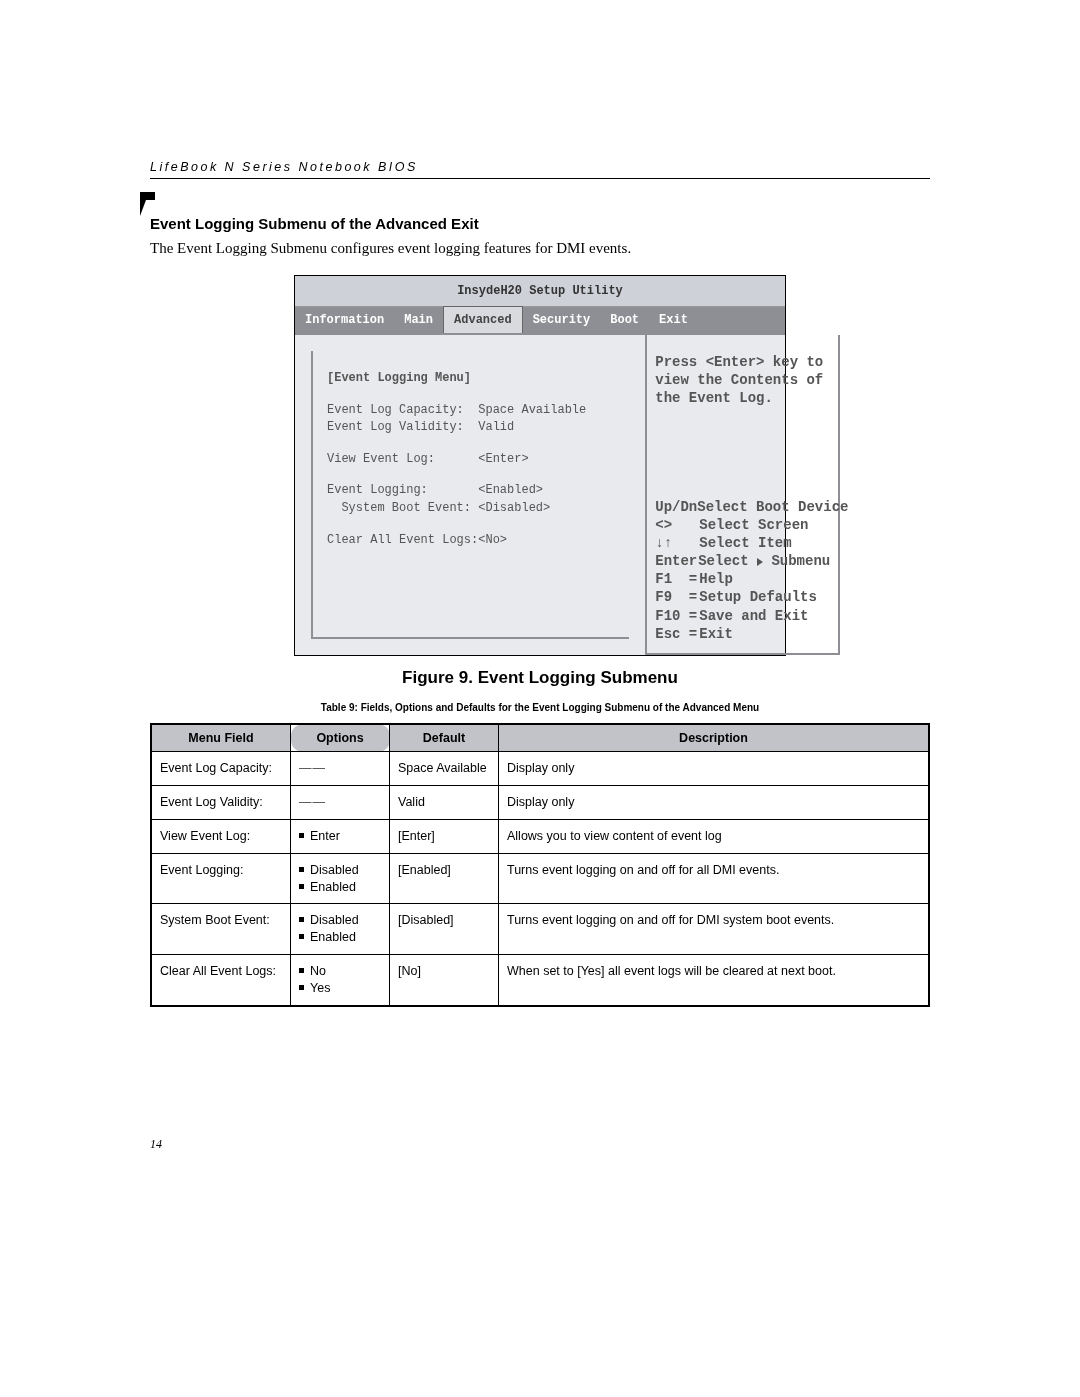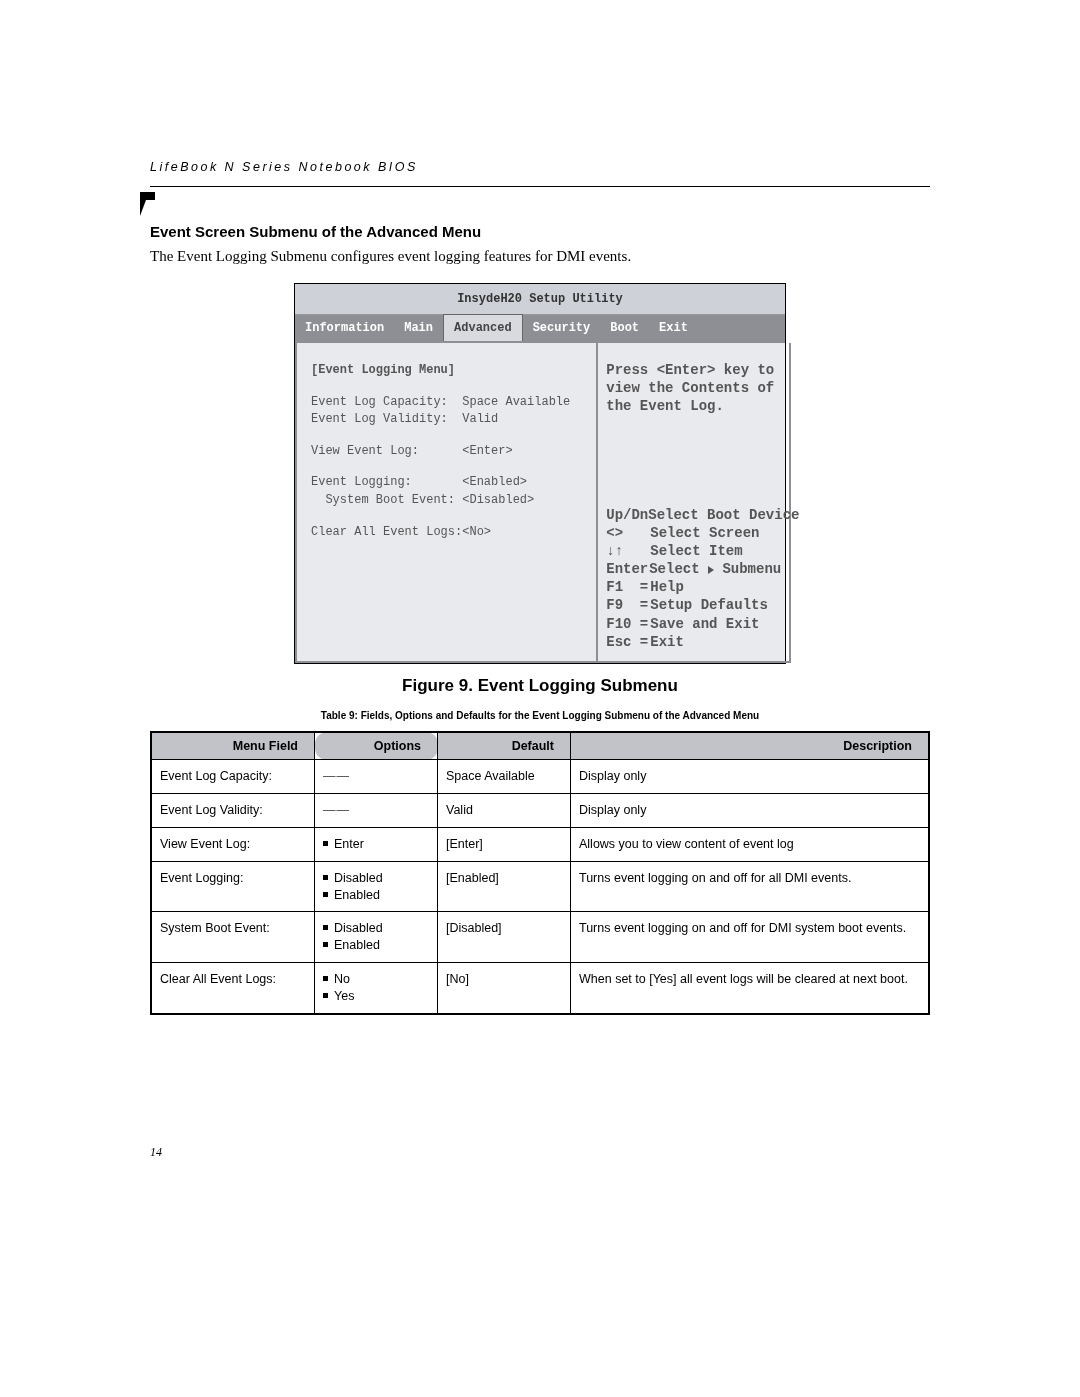--- a/index.html
+++ b/index.html
@@ -12,21 +12,21 @@
   }
   .page {
     padding: 160px 150px 60px 150px;
     position: relative;
   }
   .running-head {
     font-style: italic;
     font-size: 12.5px;
     letter-spacing: 2.5px;
     border-bottom: 1px solid #000;
-    padding-bottom: 12px;
+    padding-bottom: 4px;
     margin-bottom: 6px;
     font-family: Arial, Helvetica, sans-serif;
   }
   .marker {
     position: absolute;
     left: 140px;
     top: 192px;
     width: 0;
     height: 0;
     border-left: 6px solid transparent;
@@ -93,25 +93,25 @@
     border-bottom: none;
     margin-top: -1px;
   }
   .bios-body {
     display: flex;
     min-height: 320px;
     border-top: 2px solid #8d8f94;
   }
   .bios-left {
     flex: 1;
-    padding: 20px 14px 10px 14px;
+    padding: 20px 31px 10px 14px;
     border: 2px solid #8d8f94;
     border-top: none;
     border-right: none;
-    margin: 0;
+    margin: 16px;
   }
   .bios-right {
     width: 175px;
     border: 2px solid #8d8f94;
     border-top: none;
     padding: 18px 8px 10px 8px;
     display: flex;
     flex-direction: column;
     justify-content: space-between;
     font-weight: bold;
@@ -158,23 +158,23 @@
 
   table.fields {
     width: 100%;
     border-collapse: collapse;
     font-family: Arial, Helvetica, sans-serif;
     font-size: 12.5px;
     border: 2px solid #000;
   }
   table.fields th {
     background: #c1c3c9;
-    text-align: right;
-    font-weight: bold;
-    padding: 6px 16px;
+    text-align: center;
+    font-weight: bold;
+    padding: 6px 4px;
     border: 1px solid #000;
     border-top: 2px solid #000;
   }
   table.fields td {
     padding: 8px 8px;
     border: 1px solid #000;
     vertical-align: top;
     line-height: 1.35;
   }
   .opt-list { list-style: none; padding:0; margin:0; }
@@ -194,21 +194,21 @@
     font-family: Georgia, serif;
   }
 </style>
 </head>
 <body>
 
 <div class="page">
   <div class="running-head">LifeBook N Series Notebook BIOS</div>
   <div class="marker"></div>
 
-  <div class="section-title">Event Screen Submenu of the Advanced Menu</div>
+  <div class="section-title">Event Logging Submenu of the Advanced Exit</div>
   <div class="section-desc">The Event Logging Submenu configures event logging features for DMI events.</div>
 
   <div class="bios">
     <div class="bios-title">InsydeH20 Setup Utility</div>
     <div class="bios-tabs" id="bios-tabs">
         <div class="bios-tab">Information</div>
         <div class="bios-tab">Main</div>
         <div class="bios-tab active">Advanced</div>
         <div class="bios-tab">Security</div>
         <div class="bios-tab">Boot</div>

